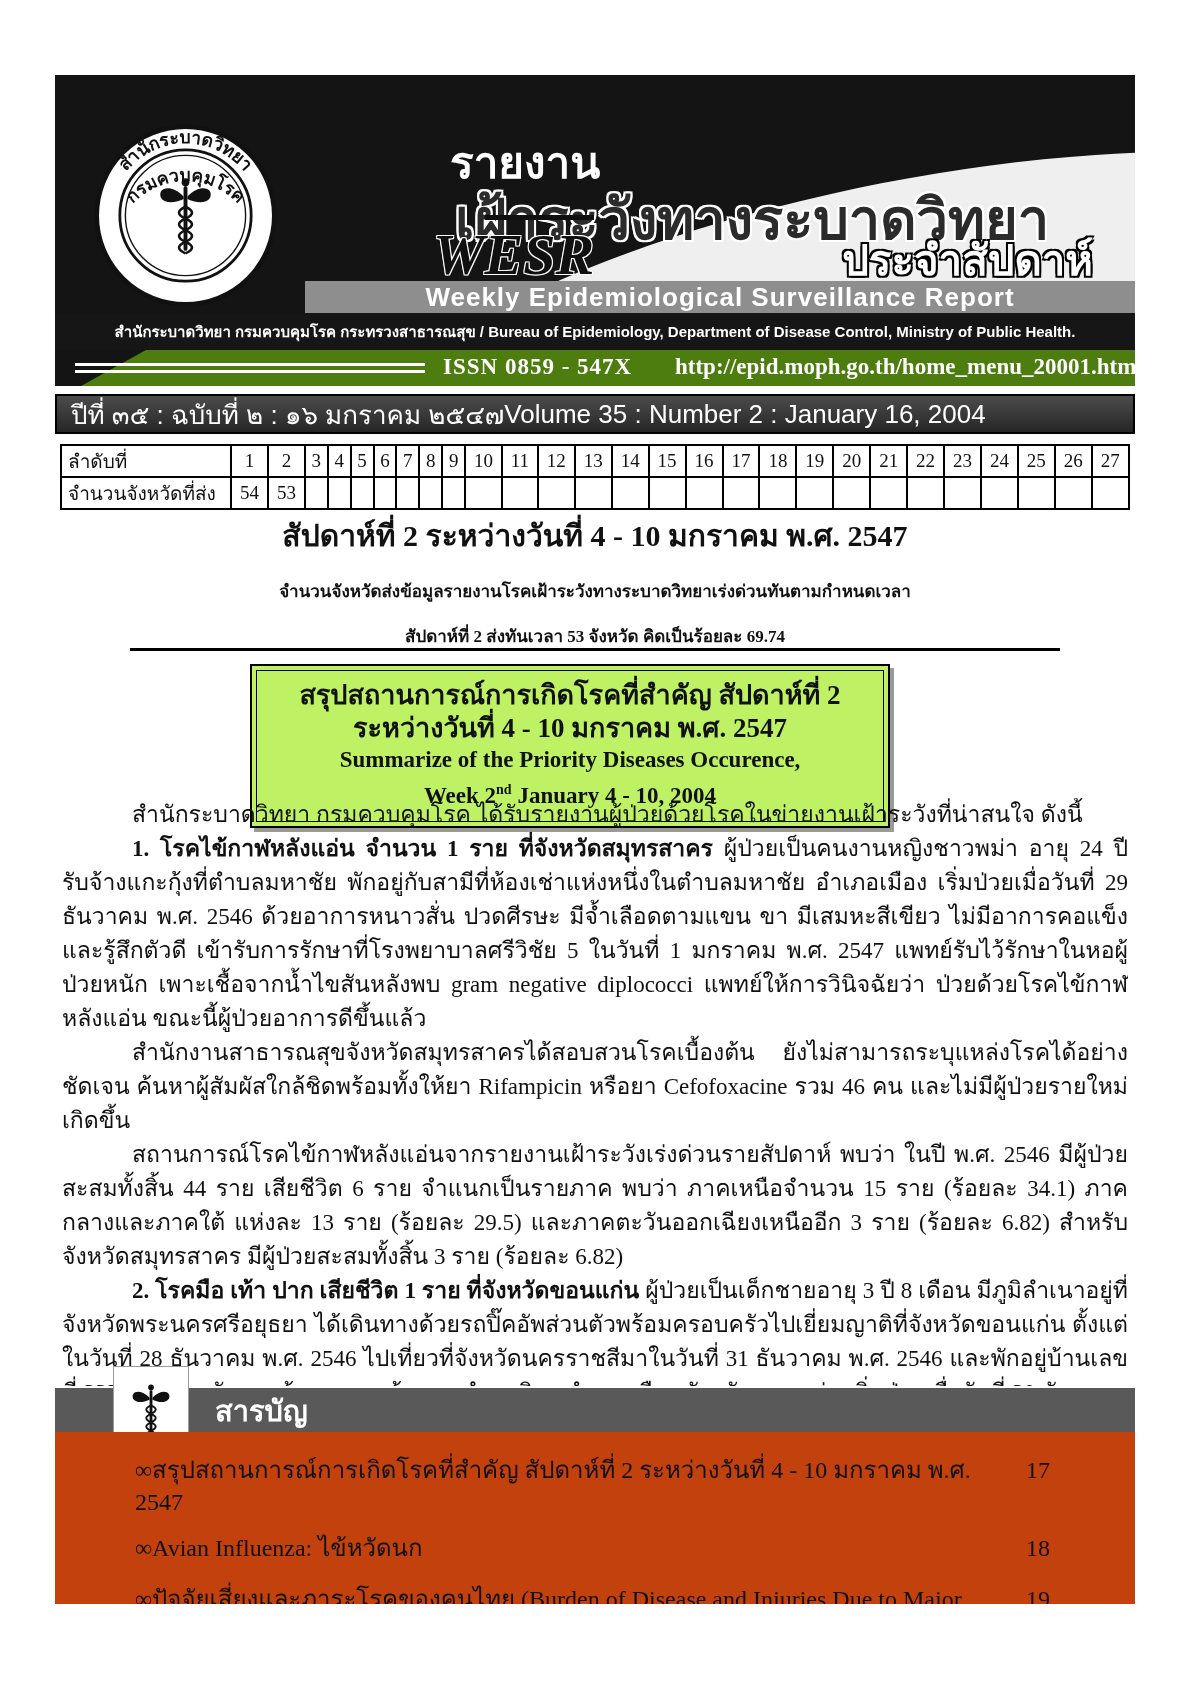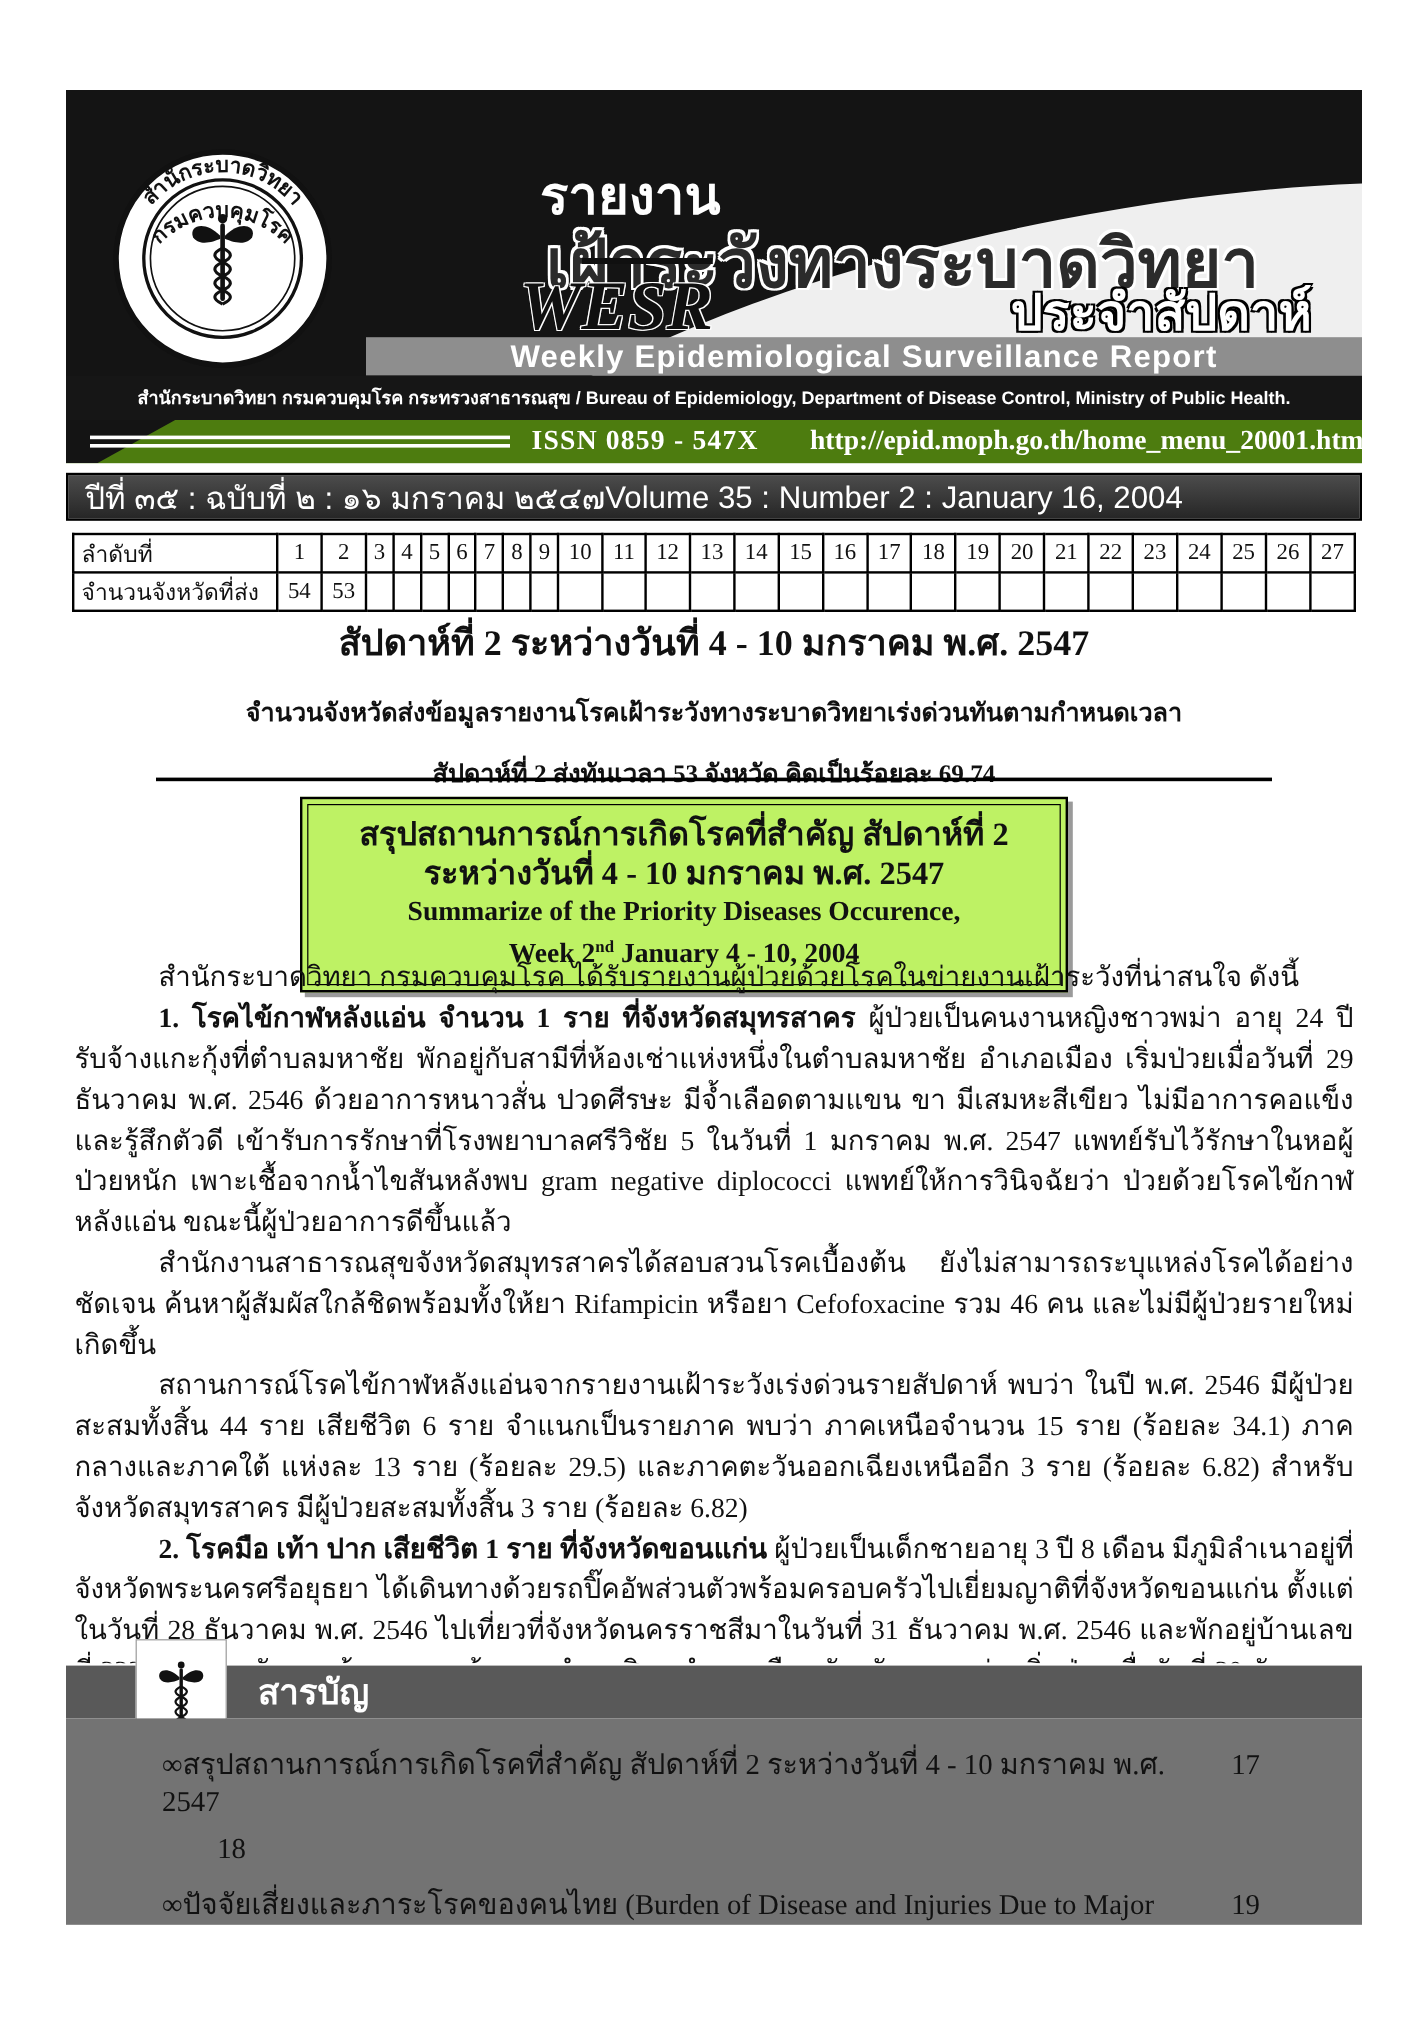--- a/index.html
+++ b/index.html
@@ -50,42 +50,42 @@
 
   
   .week-table{position:absolute;left:60px;top:444px;width:1070px;border-collapse:collapse;}
   .week-table td,.week-table th{border:2px solid #000;height:28px;padding:0 2px;
        font-size:19px;text-align:center;font-weight:normal;}
   .week-table th{width:160px;text-align:left;padding-left:6px;font-size:19px;}
 
   
   .headings{position:absolute;left:55px;top:512px;width:1080px;text-align:center;}
   .headings .h-main{font-size:30px;font-weight:bold;margin:0 0 6px 0;}
-  .headings .h-sub{font-size:21px;font-weight:bold;margin:18px 0;}
+  .headings .h-sub{font-size:17px;font-weight:bold;margin:18px 0;}
   .rule{position:absolute;left:130px;top:648px;width:930px;border:none;border-top:3px solid #000;margin:0;}
 
   
   .summary-box{position:absolute;left:250px;top:664px;width:640px;box-sizing:border-box;
                border:2px solid #000;box-shadow:4px 4px 0 #9a9a9a;background:#bef264;padding:4px;}
   .summary-inner{border:1px solid #000;padding:8px 6px 10px;text-align:center;}
   .summary-inner .s-thai{font-size:27px;font-weight:bold;line-height:33px;}
   .summary-inner .s-eng{font-size:23px;font-weight:bold;line-height:30px;}
   .summary-inner sup{font-size:14px;}
 
   
   .doc-body{position:absolute;left:62px;top:798px;width:1066px;height:588px;overflow:hidden;}
   .doc-body p{margin:0;font-size:23px;line-height:34px;text-align:justify;text-indent:70px;}
 
   
   .toc-bar{position:absolute;left:55px;top:1388px;width:1080px;height:44px;background:#595959;}
   .toc-title{position:absolute;left:160px;top:2px;font-family:Liberation Serif, serif;
              font-weight:bold;font-size:29px;color:#fff;line-height:42px;}
   .toc-seal-box{position:absolute;left:58px;top:-22px;width:74px;height:88px;background:#fff;
                 border:1px solid #9a9a9a;display:flex;align-items:center;justify-content:center;}
-  .toc-body{position:absolute;left:55px;top:1432px;width:1080px;height:172px;background:#737373;
+  .toc-body{position:absolute;left:55px;top:1432px;width:1080px;height:172px;background:#c2410c;
             overflow:hidden;padding-top:12px;box-sizing:border-box;}
   .toc-row{display:flex;align-items:baseline;margin:0 85px 0 80px;padding:6px 0;}
   .toc-label{flex:1;font-size:24px;}
   .toc-page{width:70px;text-align:right;font-size:24px;}
 </style>
 </head>
 <body>
 
 <div class="page">
 
@@ -242,20 +242,21 @@
       </svg>
     </div>
     <div class="toc-title">สารบัญ</div>
   </div>
   <div class="toc-body" id="toc-body">
       <div class="toc-row">
         <div class="toc-label">∞สรุปสถานการณ์การเกิดโรคที่สำคัญ สัปดาห์ที่ 2 ระหว่างวันที่ 4  -  10 มกราคม พ.ศ. 2547</div>
         <div class="toc-page">17</div>
       </div>
       <div class="toc-row">
+        <div class="toc-label">∞Avian Influenza: ไข้หวัดนก</div>
         <div class="toc-page">18</div>
       </div>
       <div class="toc-row">
         <div class="toc-label">∞ปัจจัยเสี่ยงและภาระโรคของคนไทย (Burden of Disease and Injuries Due to Major Risk factor)</div>
         <div class="toc-page">19</div>
       </div>
     </div>
 
 </div>
 

